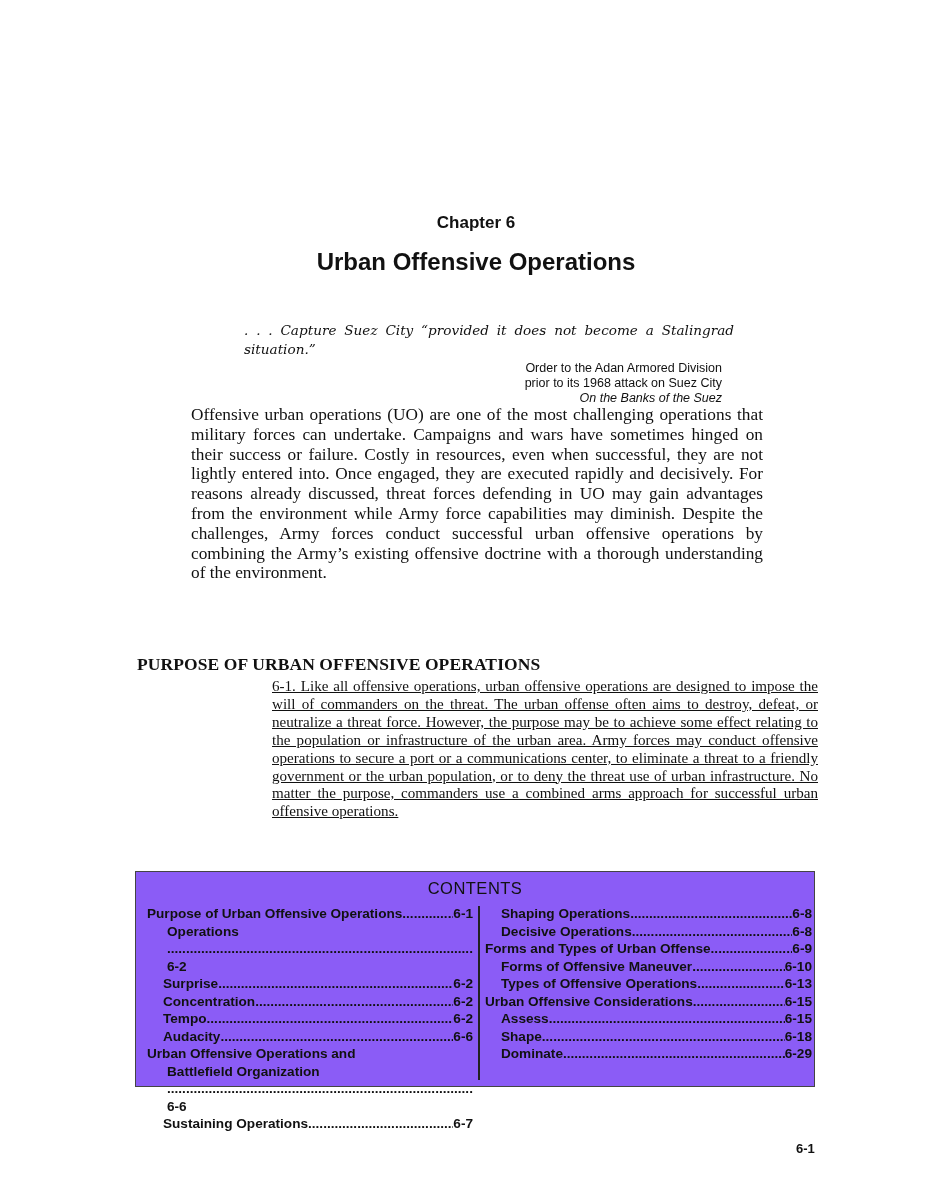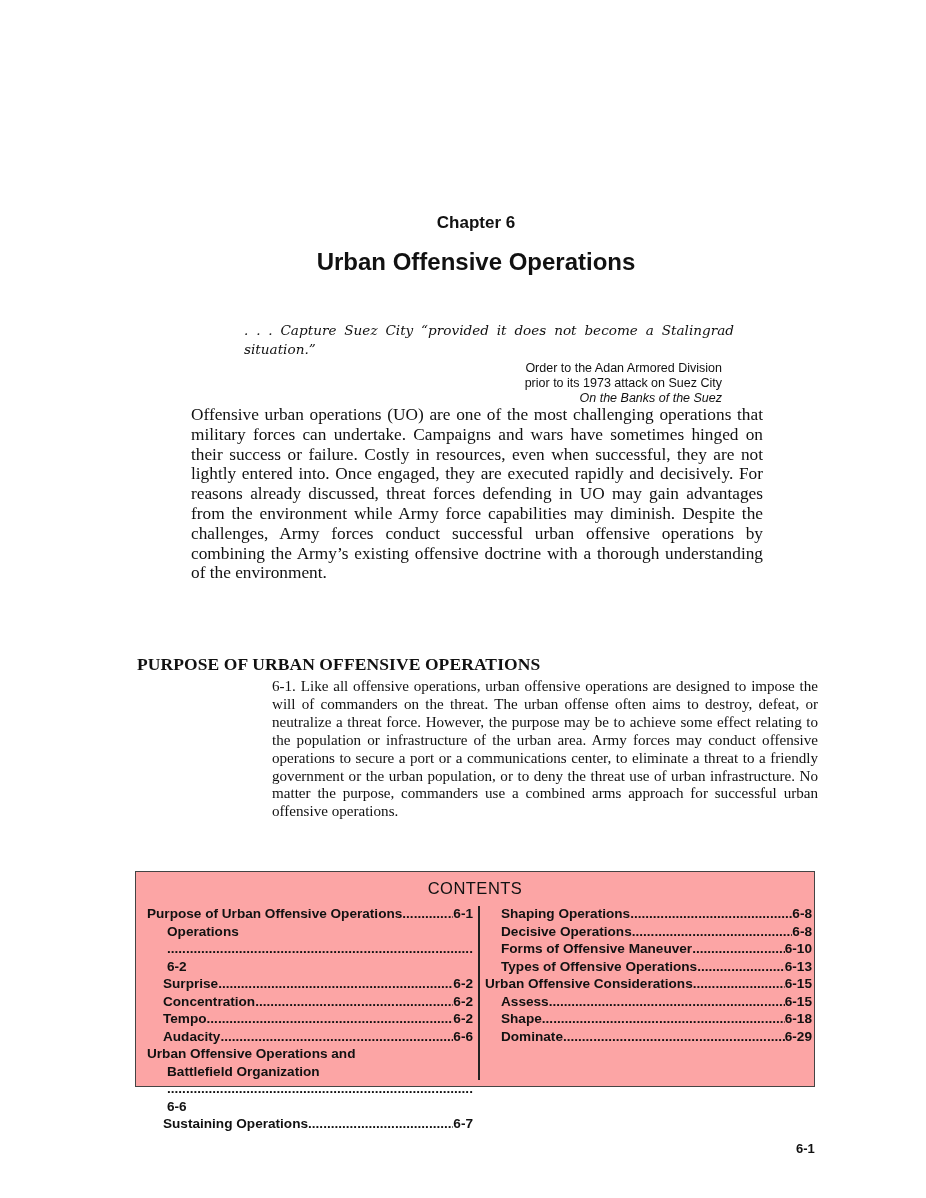--- a/index.html
+++ b/index.html
@@ -19,24 +19,24 @@
 
     #intro { position: absolute; left: 191px; width: 572px; top: 405px;
       font-family: "Liberation Serif", serif; font-size: 17.3px; line-height: 19.8px;
       text-align: justify; hyphens: manual; }
 
     #section-heading { position: absolute; left: 137px; top: 654px;
       font-family: "Liberation Serif", serif; font-size: 17.5px; font-weight: bold; letter-spacing: 0.1px; }
 
     #para-6-1 { position: absolute; left: 272px; width: 546px; top: 678px;
       font-family: "Liberation Serif", serif; font-size: 15.1px; line-height: 17.9px;
-      text-align: justify; }
+      text-align: justify; text-decoration: underline; }
 
     #contents-box { position: absolute; left: 135px; top: 871px; width: 680px; height: 216px;
-      background: #fca5a5; border: 1.5px solid #444; box-sizing: border-box;
+      background: #8b5cf6; border: 1.5px solid #444; box-sizing: border-box;
       font-family: "Liberation Sans", sans-serif; }
     #contents-title { position: absolute; left: 0; right: 0; top: 7px; text-align: center;
       font-size: 16.5px; letter-spacing: 0.5px; }
     #toc-divider { position: absolute; left: 342px; top: 34px; height: 174px; width: 1.5px; background: #222; }
     .toc-col { position: absolute; top: 33px; font-size: 13.6px; font-weight: bold; line-height: 17.5px; }
     #toc-left { left: 11px; width: 326px; }
     #toc-right { left: 349px; width: 327px; }
     .toc-row { display: flex; white-space: nowrap; overflow: hidden; }
     .toc-row .lbl { flex: none; }
     .toc-row .dots { flex: 1 1 auto; overflow: hidden; white-space: nowrap; }
@@ -51,21 +51,21 @@
   </style>
 </head>
 <body>
 
 <div id="chapter-label">Chapter 6</div>
 <div id="chapter-title">Urban Offensive Operations</div>
 
 <div id="epigraph">. . . Capture Suez City “provided it does not become a Stalingrad situation.”</div>
 <div id="attribution">
   <div>Order to the Adan Armored Division</div>
-  <div>prior to its 1973 attack on Suez City</div>
+  <div>prior to its 1968 attack on Suez City</div>
   <div class="src">On the Banks of the Suez</div>
 </div>
 
 <div id="intro">Offensive urban operations (UO) are one of the most challenging opera­tions that military forces can undertake. Campaigns and wars have some­times hinged on their success or failure. Costly in resources, even when successful, they are not lightly entered into. Once engaged, they are executed rapidly and decisively. For reasons already discussed, threat forces defending in UO may gain advantages from the environment while Army force capabilities may diminish. Despite the challenges, Army forces conduct successful urban offensive operations by combining the Army’s existing offensive doctrine with a thorough understanding of the environment.</div>
 
 <div id="section-heading">PURPOSE OF URBAN OFFENSIVE OPERATIONS</div>
 <div id="para-6-1">6-1. Like all offensive operations, urban offensive operations are designed to impose the will of commanders on the threat. The urban offense often aims to destroy, defeat, or neutralize a threat force. However, the purpose may be to achieve some effect relating to the population or infrastructure of the urban area. Army forces may conduct offensive operations to secure a port or a com­munications center, to eliminate a threat to a friendly government or the urban population, or to deny the threat use of urban infrastructure. No matter the purpose, commanders use a combined arms approach for suc­cessful urban offensive operations.</div>
 
 <div id="contents-box">
   <div id="contents-title">CONTENTS</div>
@@ -121,20 +121,25 @@
       <div class="toc-row ind1">
         <span class="lbl">Shaping Operations</span>
         <span class="dots"></span>
         <span class="pg">6-8</span>
       </div>
       <div class="toc-row ind1">
         <span class="lbl">Decisive Operations</span>
         <span class="dots"></span>
         <span class="pg">6-8</span>
       </div>
+      <div class="toc-row">
+        <span class="lbl">Forms and Types of Urban Offense</span>
+        <span class="dots"></span>
+        <span class="pg">6-9</span>
+      </div>
       <div class="toc-row ind1">
         <span class="lbl">Forms of Offensive Maneuver</span>
         <span class="dots"></span>
         <span class="pg">6-10</span>
       </div>
       <div class="toc-row ind1">
         <span class="lbl">Types of Offensive Operations</span>
         <span class="dots"></span>
         <span class="pg">6-13</span>
       </div>

